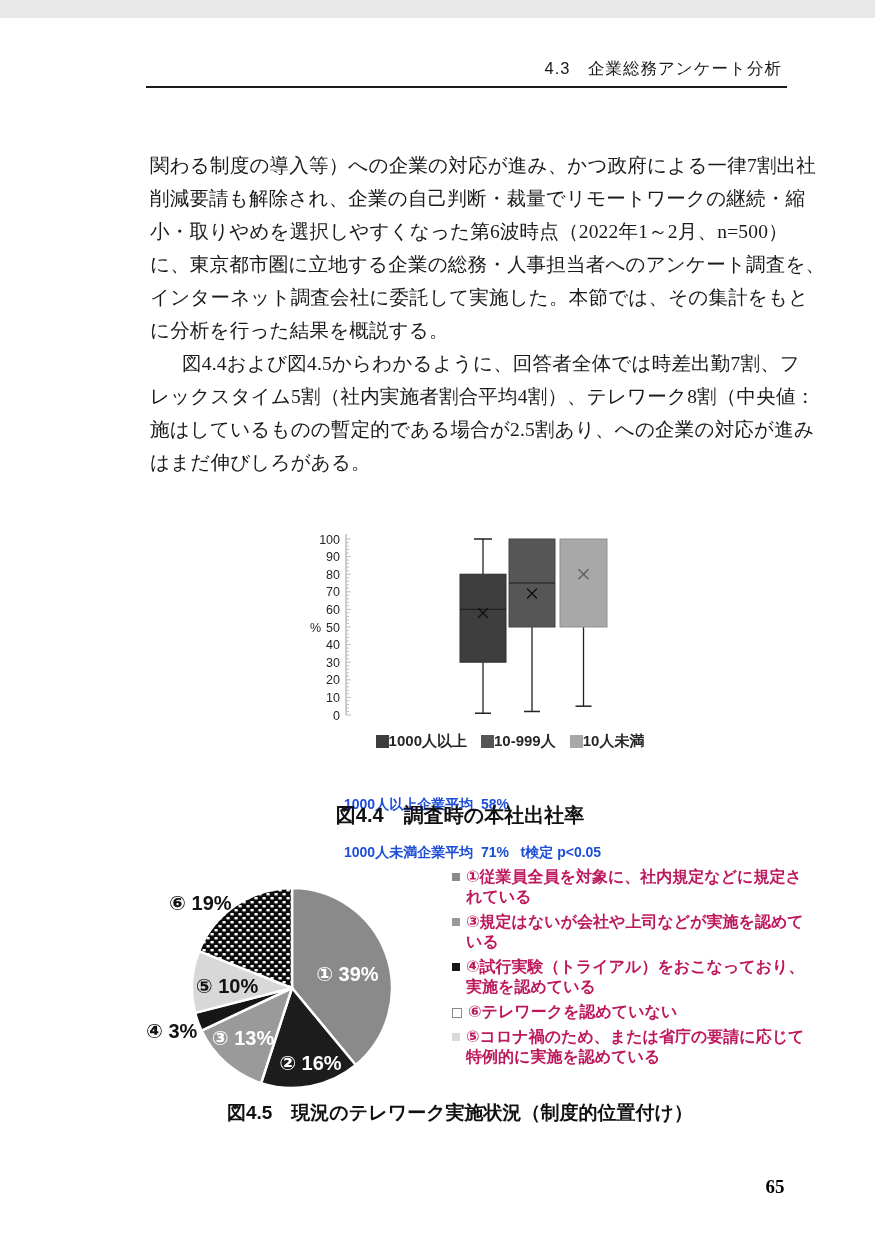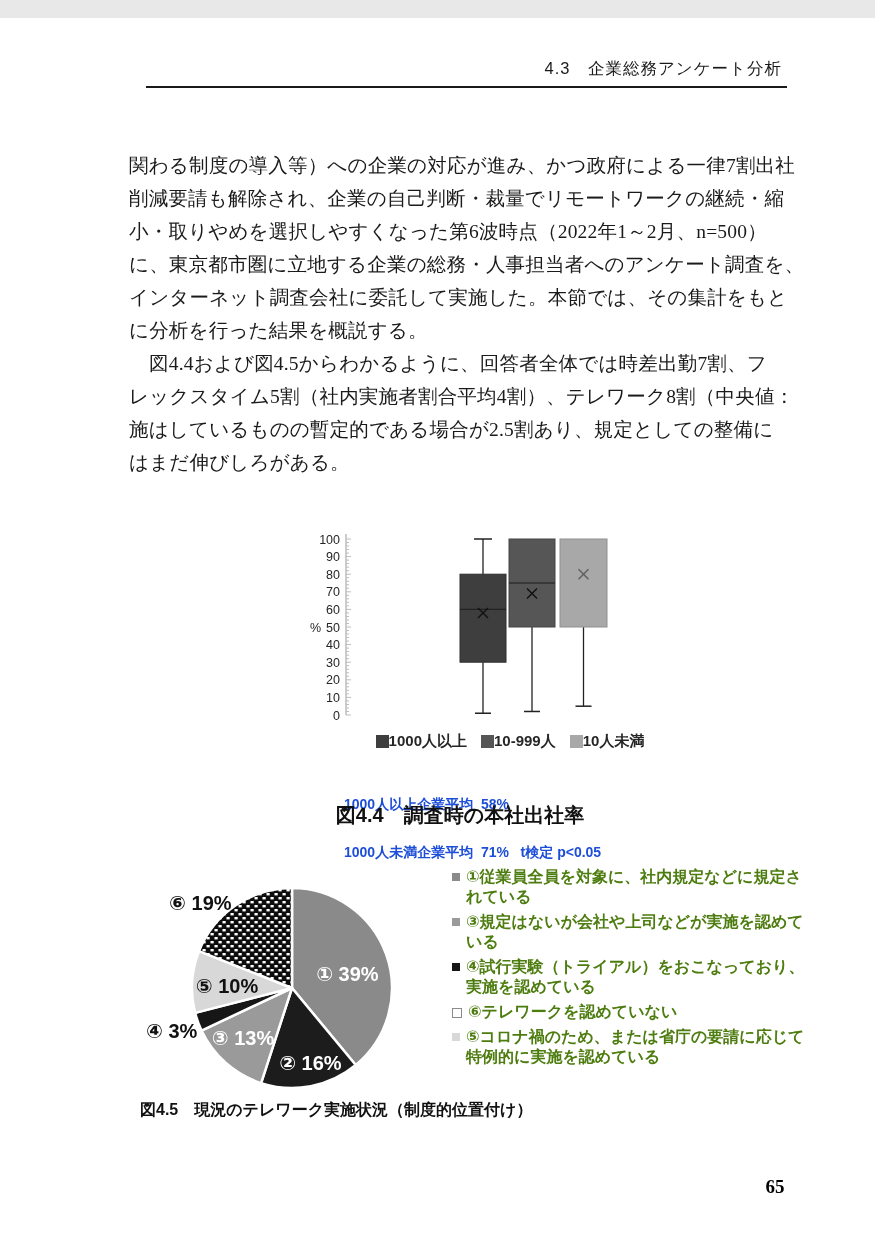--- a/index.html
+++ b/index.html
@@ -9,23 +9,23 @@
     font-family:"Liberation Serif","DejaVu Serif",serif;color:#1a1a1a;
   }
   
   .header{
     position:absolute;top:40px;left:142px;width:640px;text-align:right;
     font-family:"Liberation Sans","DejaVu Sans",sans-serif;
     font-size:16.5px;letter-spacing:1px;color:#1a1a1a;
   }
   .header-rule{position:absolute;top:68px;left:146px;width:641px;height:2px;background:#1a1a1a;}
   
-  .body-text{position:absolute;top:131px;left:129px;width:650px;}
+  .body-text{position:absolute;top:131px;left:150px;width:650px;}
   .bline{font-size:19.5px;line-height:33px;white-space:nowrap;letter-spacing:0.2px;}
-  .bline.indent{padding-left:20px;}
+  .bline.indent{padding-left:20px;text-align:right;}
   
   .bp-svg{position:absolute;top:505px;left:300px;}
   .bp-legend{
     position:absolute;top:714px;left:340px;width:340px;
     display:flex;justify-content:center;align-items:center;gap:14px;
     font-family:"Liberation Sans","DejaVu Sans",sans-serif;font-size:15px;font-weight:600;color:#262626;
   }
   .bp-legend-item{display:flex;align-items:center;gap:0;white-space:nowrap;}
   .bp-swatch{width:13px;height:13px;display:inline-block;}
   .bp-notes{
@@ -35,28 +35,28 @@
   }
   .caption44{
     position:absolute;top:784px;left:270px;width:380px;text-align:center;
     font-family:"Liberation Sans","DejaVu Sans",sans-serif;font-size:20px;font-weight:700;color:#111;
   }
   
   .pie-svg{position:absolute;top:850px;left:130px;}
   .pie-legend{
     position:absolute;top:849px;left:452px;width:408px;
     font-family:"Liberation Sans","DejaVu Sans",sans-serif;font-size:16px;font-weight:700;
-    color:#4d7c0f;
+    color:#be185d;
   }
   .pie-legend-item{display:flex;align-items:flex-start;margin-bottom:5px;}
   .pie-swatch{flex:0 0 auto;width:8px;height:8px;margin:6px 6px 0 0;display:inline-block;}
   .pie-legend-text{width:352px;line-height:20px;}
   .caption45{
-    position:absolute;top:1082px;left:140px;width:640px;text-align:left;
-    font-family:"Liberation Sans","DejaVu Sans",sans-serif;font-size:16px;font-weight:700;color:#111;
+    position:absolute;top:1082px;left:140px;width:640px;text-align:center;
+    font-family:"Liberation Sans","DejaVu Sans",sans-serif;font-size:19px;font-weight:700;color:#111;
   }
   .pageno{
     position:absolute;top:1158px;left:755px;width:40px;text-align:center;
     font-size:19px;font-weight:700;color:#000000;
   }
 </style>
 </head>
 <body>
 
 <div class="page">
@@ -68,21 +68,21 @@
 
   <div class="body-text">
     <div class="bline">関わる制度の導入等）への企業の対応が進み、かつ政府による一律7割出社</div>
     <div class="bline">削減要請も解除され、企業の自己判断・裁量でリモートワークの継続・縮</div>
     <div class="bline">小・取りやめを選択しやすくなった第6波時点（2022年1～2月、n=500）</div>
     <div class="bline">に、東京都市圏に立地する企業の総務・人事担当者へのアンケート調査を、</div>
     <div class="bline">インターネット調査会社に委託して実施した。本節では、その集計をもと</div>
     <div class="bline">に分析を行った結果を概説する。</div>
     <div class="bline indent">図4.4および図4.5からわかるように、回答者全体では時差出勤7割、フ</div>
     <div class="bline">レックスタイム5割（社内実施者割合平均4割）、テレワーク8割（中央値：</div>
-    <div class="bline">施はしているものの暫定的である場合が2.5割あり、規定としての整備に</div>
+    <div class="bline">施はしているものの暫定的である場合が2.5割あり、への企業の対応が進み</div>
     <div class="bline">はまだ伸びしろがある。</div>
   </div>
 
   <svg id="boxplot-svg" class="bp-svg" width="350" height="230" viewBox="0 0 350 230">
       <line x1="46" y1="11" x2="46" y2="192" stroke="#9a9a9a" stroke-width="1"></line>
       <line x1="46" x2="51" y1="192" y2="192" stroke="#bdbdbd" stroke-width="1"></line>
       <line x1="46" x2="49" y1="188.48" y2="188.48" stroke="#bdbdbd" stroke-width="1"></line>
       <line x1="46" x2="49" y1="184.96" y2="184.96" stroke="#bdbdbd" stroke-width="1"></line>
       <line x1="46" x2="49" y1="181.44" y2="181.44" stroke="#bdbdbd" stroke-width="1"></line>
       <line x1="46" x2="49" y1="177.92" y2="177.92" stroke="#bdbdbd" stroke-width="1"></line>

